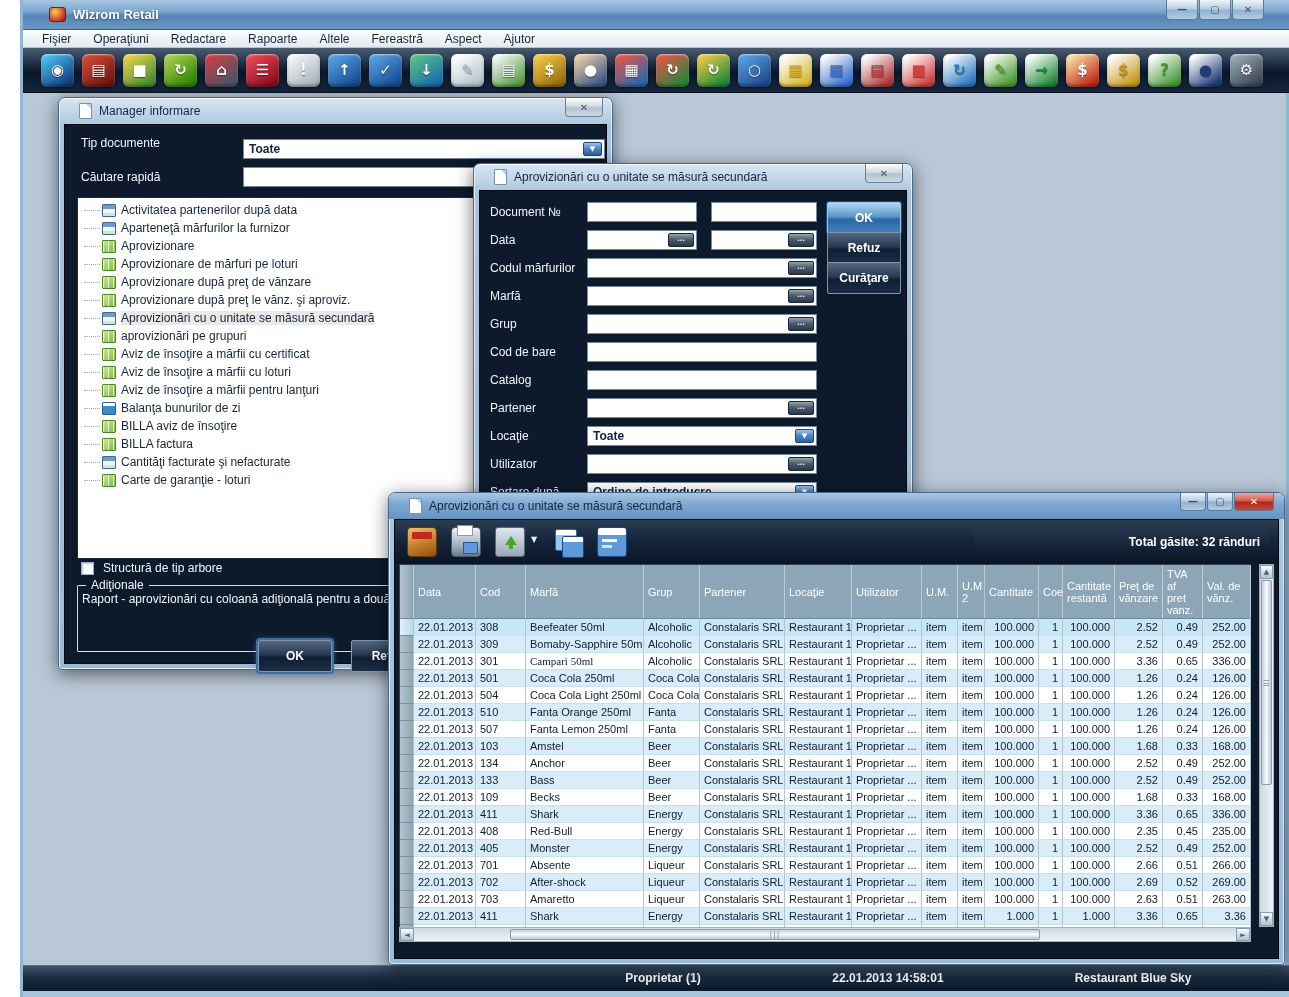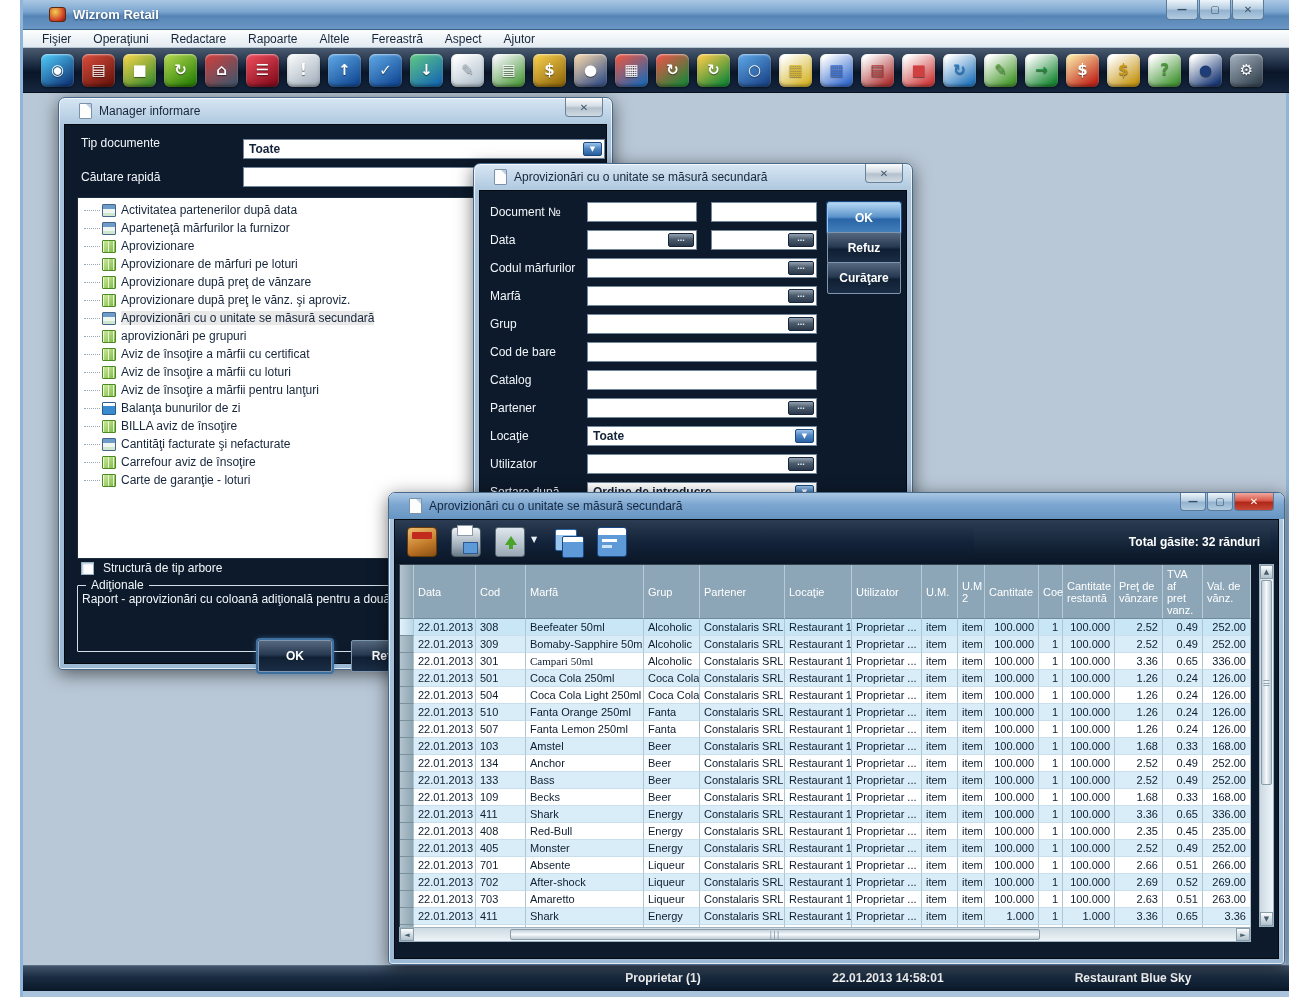--- a/index.html
+++ b/index.html
@@ -360,27 +360,27 @@
             <span class="ric doc"></span>
             <span class="rlabel">Balanţa  bunurilor de zi</span>
           </div>
           <div class="report-item">
             <span class="tree-dots"></span>
             <span class="ric excel"></span>
             <span class="rlabel">BILLA aviz de însoţire</span>
           </div>
           <div class="report-item">
             <span class="tree-dots"></span>
+            <span class="ric excel"></span>
+            <span class="rlabel">BILLA factura</span>
+          </div>
+          <div class="report-item">
+            <span class="tree-dots"></span>
             <span class="ric table"></span>
             <span class="rlabel">Cantităţi facturate şi nefacturate</span>
-          </div>
-          <div class="report-item">
-            <span class="tree-dots"></span>
-            <span class="ric excel"></span>
-            <span class="rlabel">Carrefour aviz de însoţire</span>
           </div>
           <div class="report-item">
             <span class="tree-dots"></span>
             <span class="ric excel"></span>
             <span class="rlabel">Carte de garanţie - loturi</span>
           </div>
         </div>
       <div id="tree-check"></div>
       <div class="wlabel" style="left:38px;top:436px;">Structură de tip arbore</div>
       <div id="aditionale-box">

